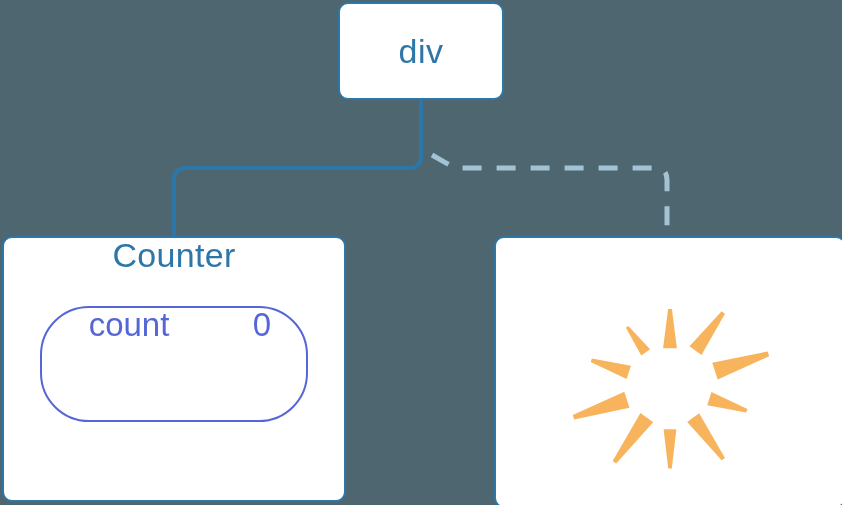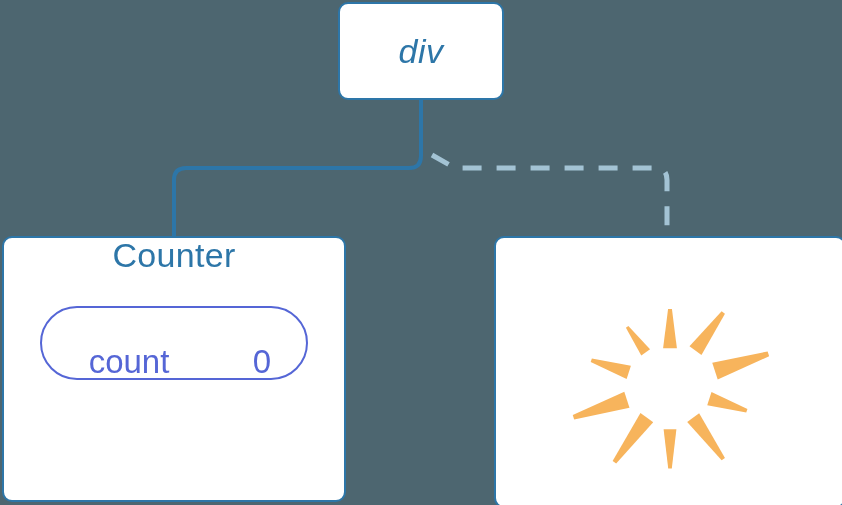--- a/index.html
+++ b/index.html
@@ -36,21 +36,20 @@
 
   
   #node-div {
     left: 338px;
     top: 2px;
     width: 166px;
     height: 98px;
     display: flex;
     align-items: center;
     justify-content: center;
-    font-style: italic;
   }
   #node-div .node-label {
     color: #2d76a8;
     font-size: 34px;
     font-weight: 400;
     letter-spacing: 0.5px;
     line-height: 1;
   }
 
   
@@ -69,26 +68,26 @@
     font-size: 34px;
     font-weight: 400;
     line-height: 1;
     letter-spacing: 0.3px;
   }
 
   
   .state-pill {
     margin-top: 34px;
     width: 268px;
-    height: 74px;
+    height: 116px;
     border: 2px solid #5566d6;
     border-radius: 49px;
     box-sizing: border-box;
     display: flex;
-    align-items: flex-end;
+    align-items: flex-start;
     overflow: hidden;
   }
   .state-pill .pill-key,
   .state-pill .pill-val {
     display: flex;
     align-items: center;
     justify-content: center;
     color: #5566d6;
     font-size: 33px;
     font-weight: 400;

